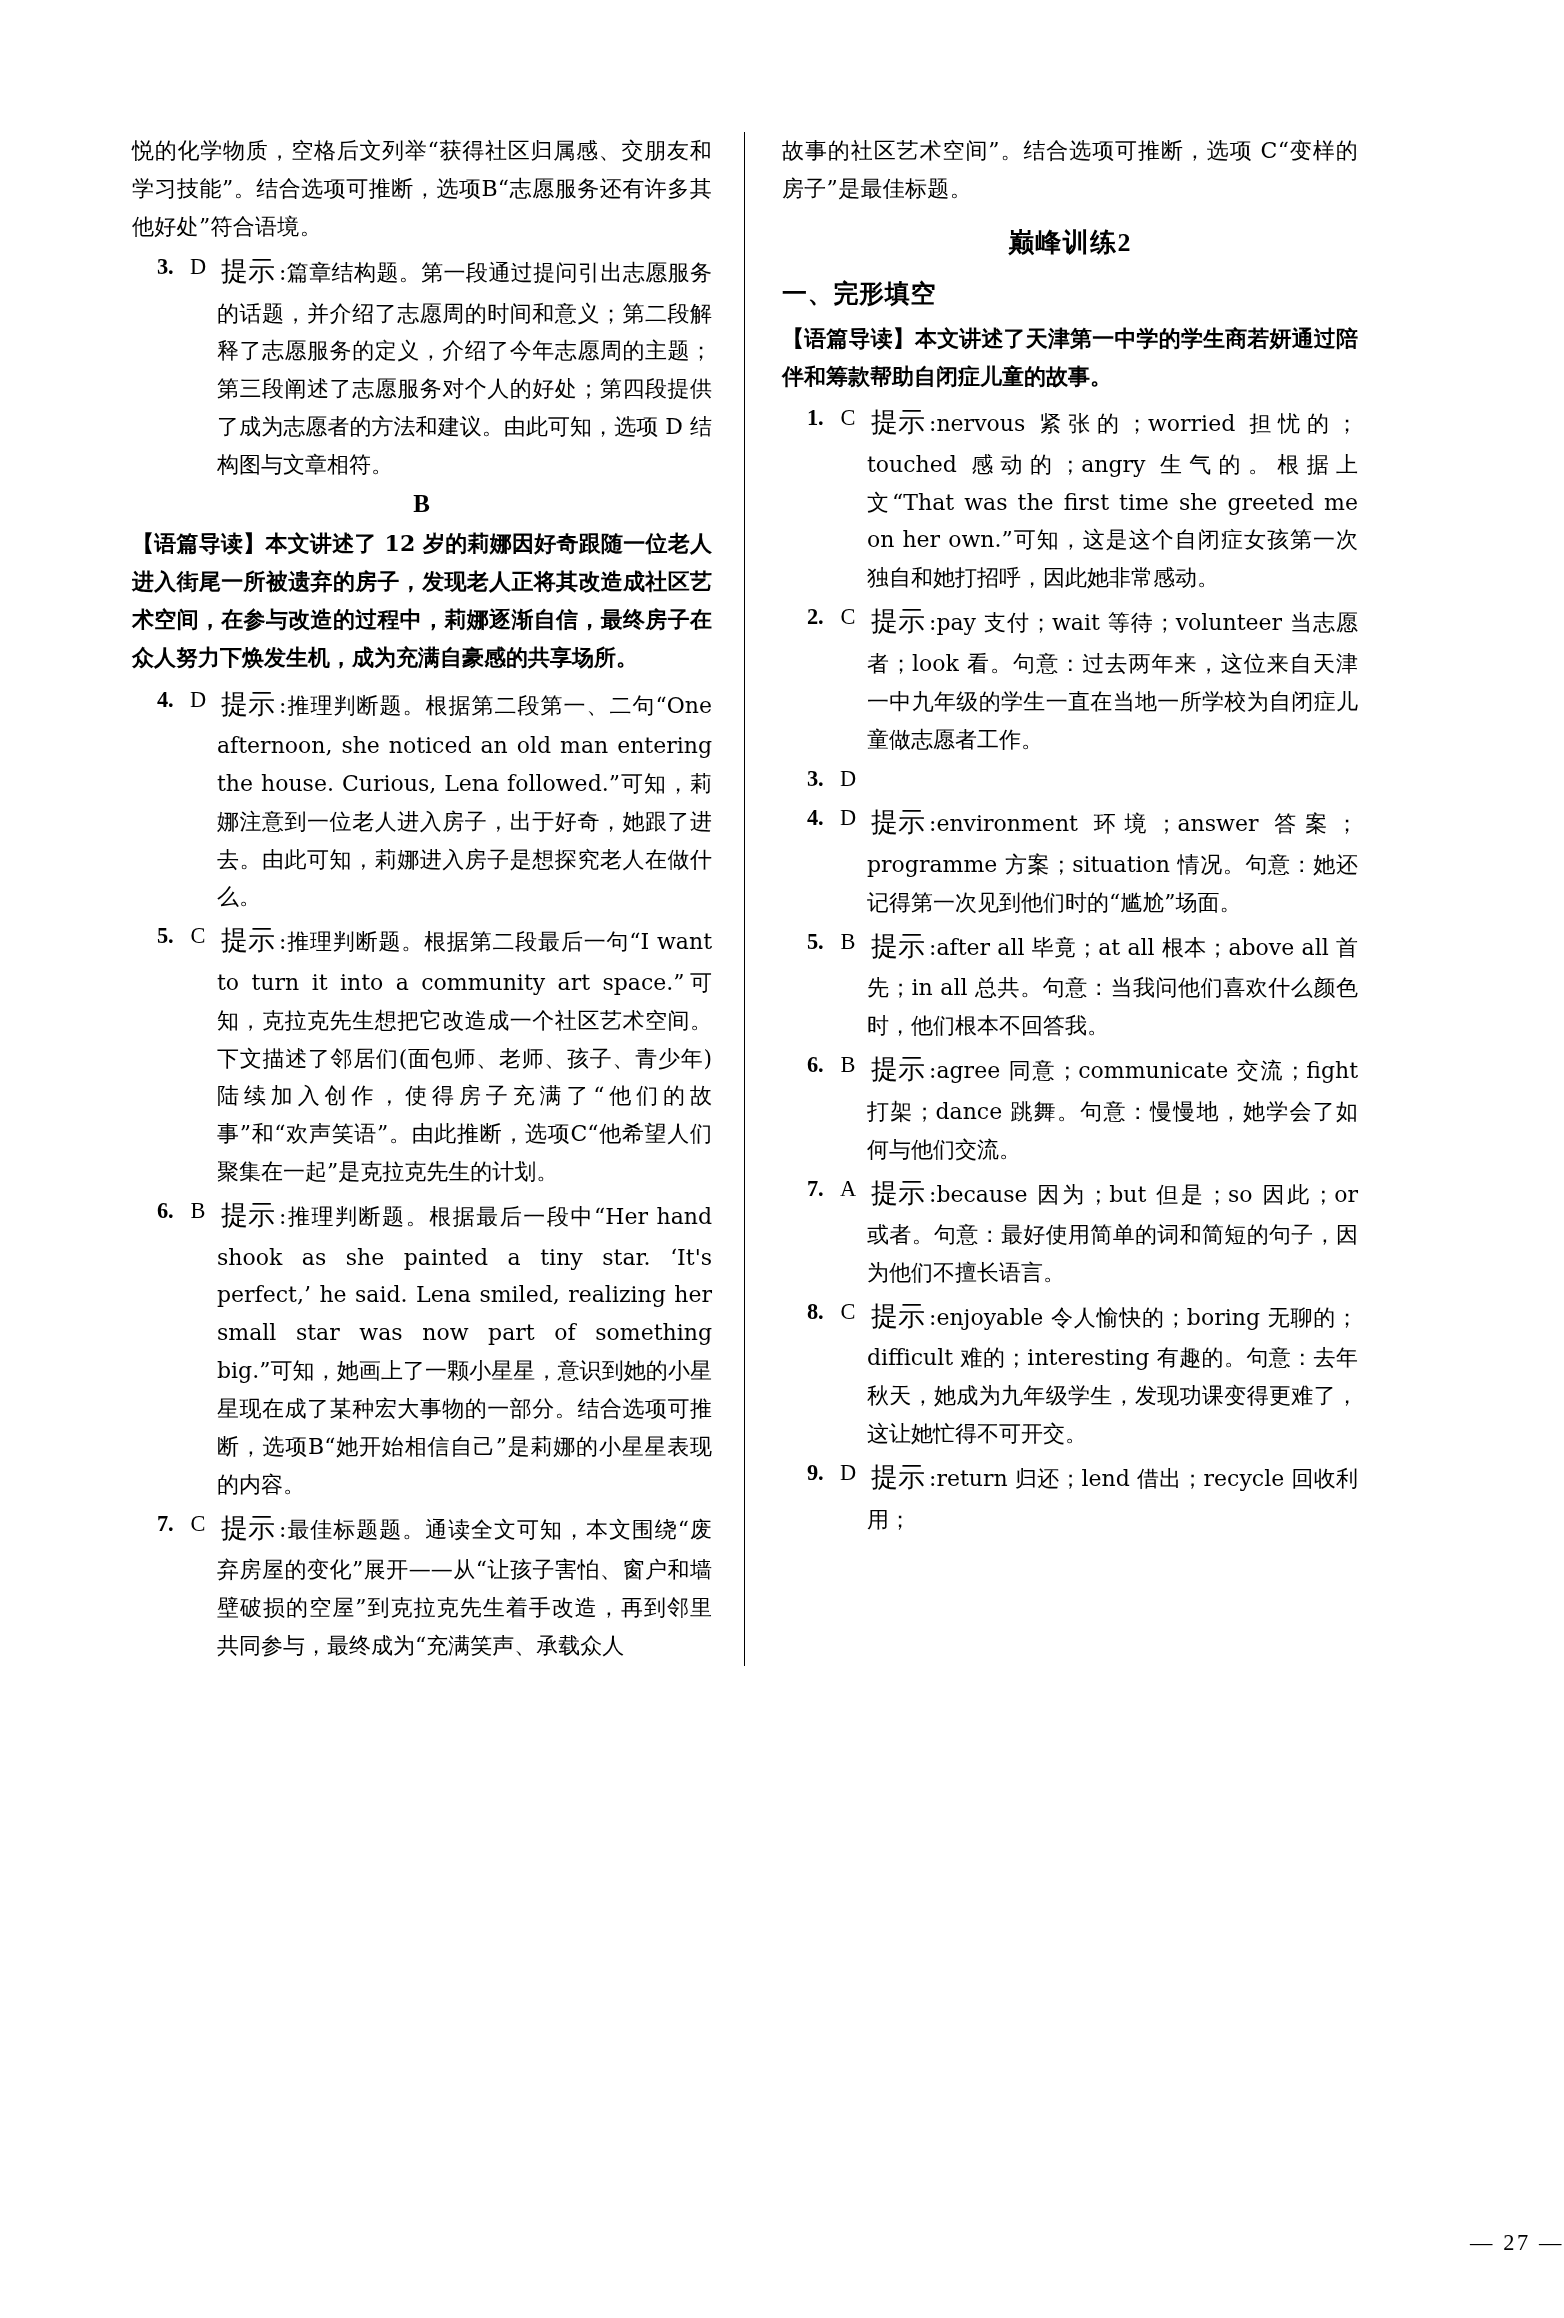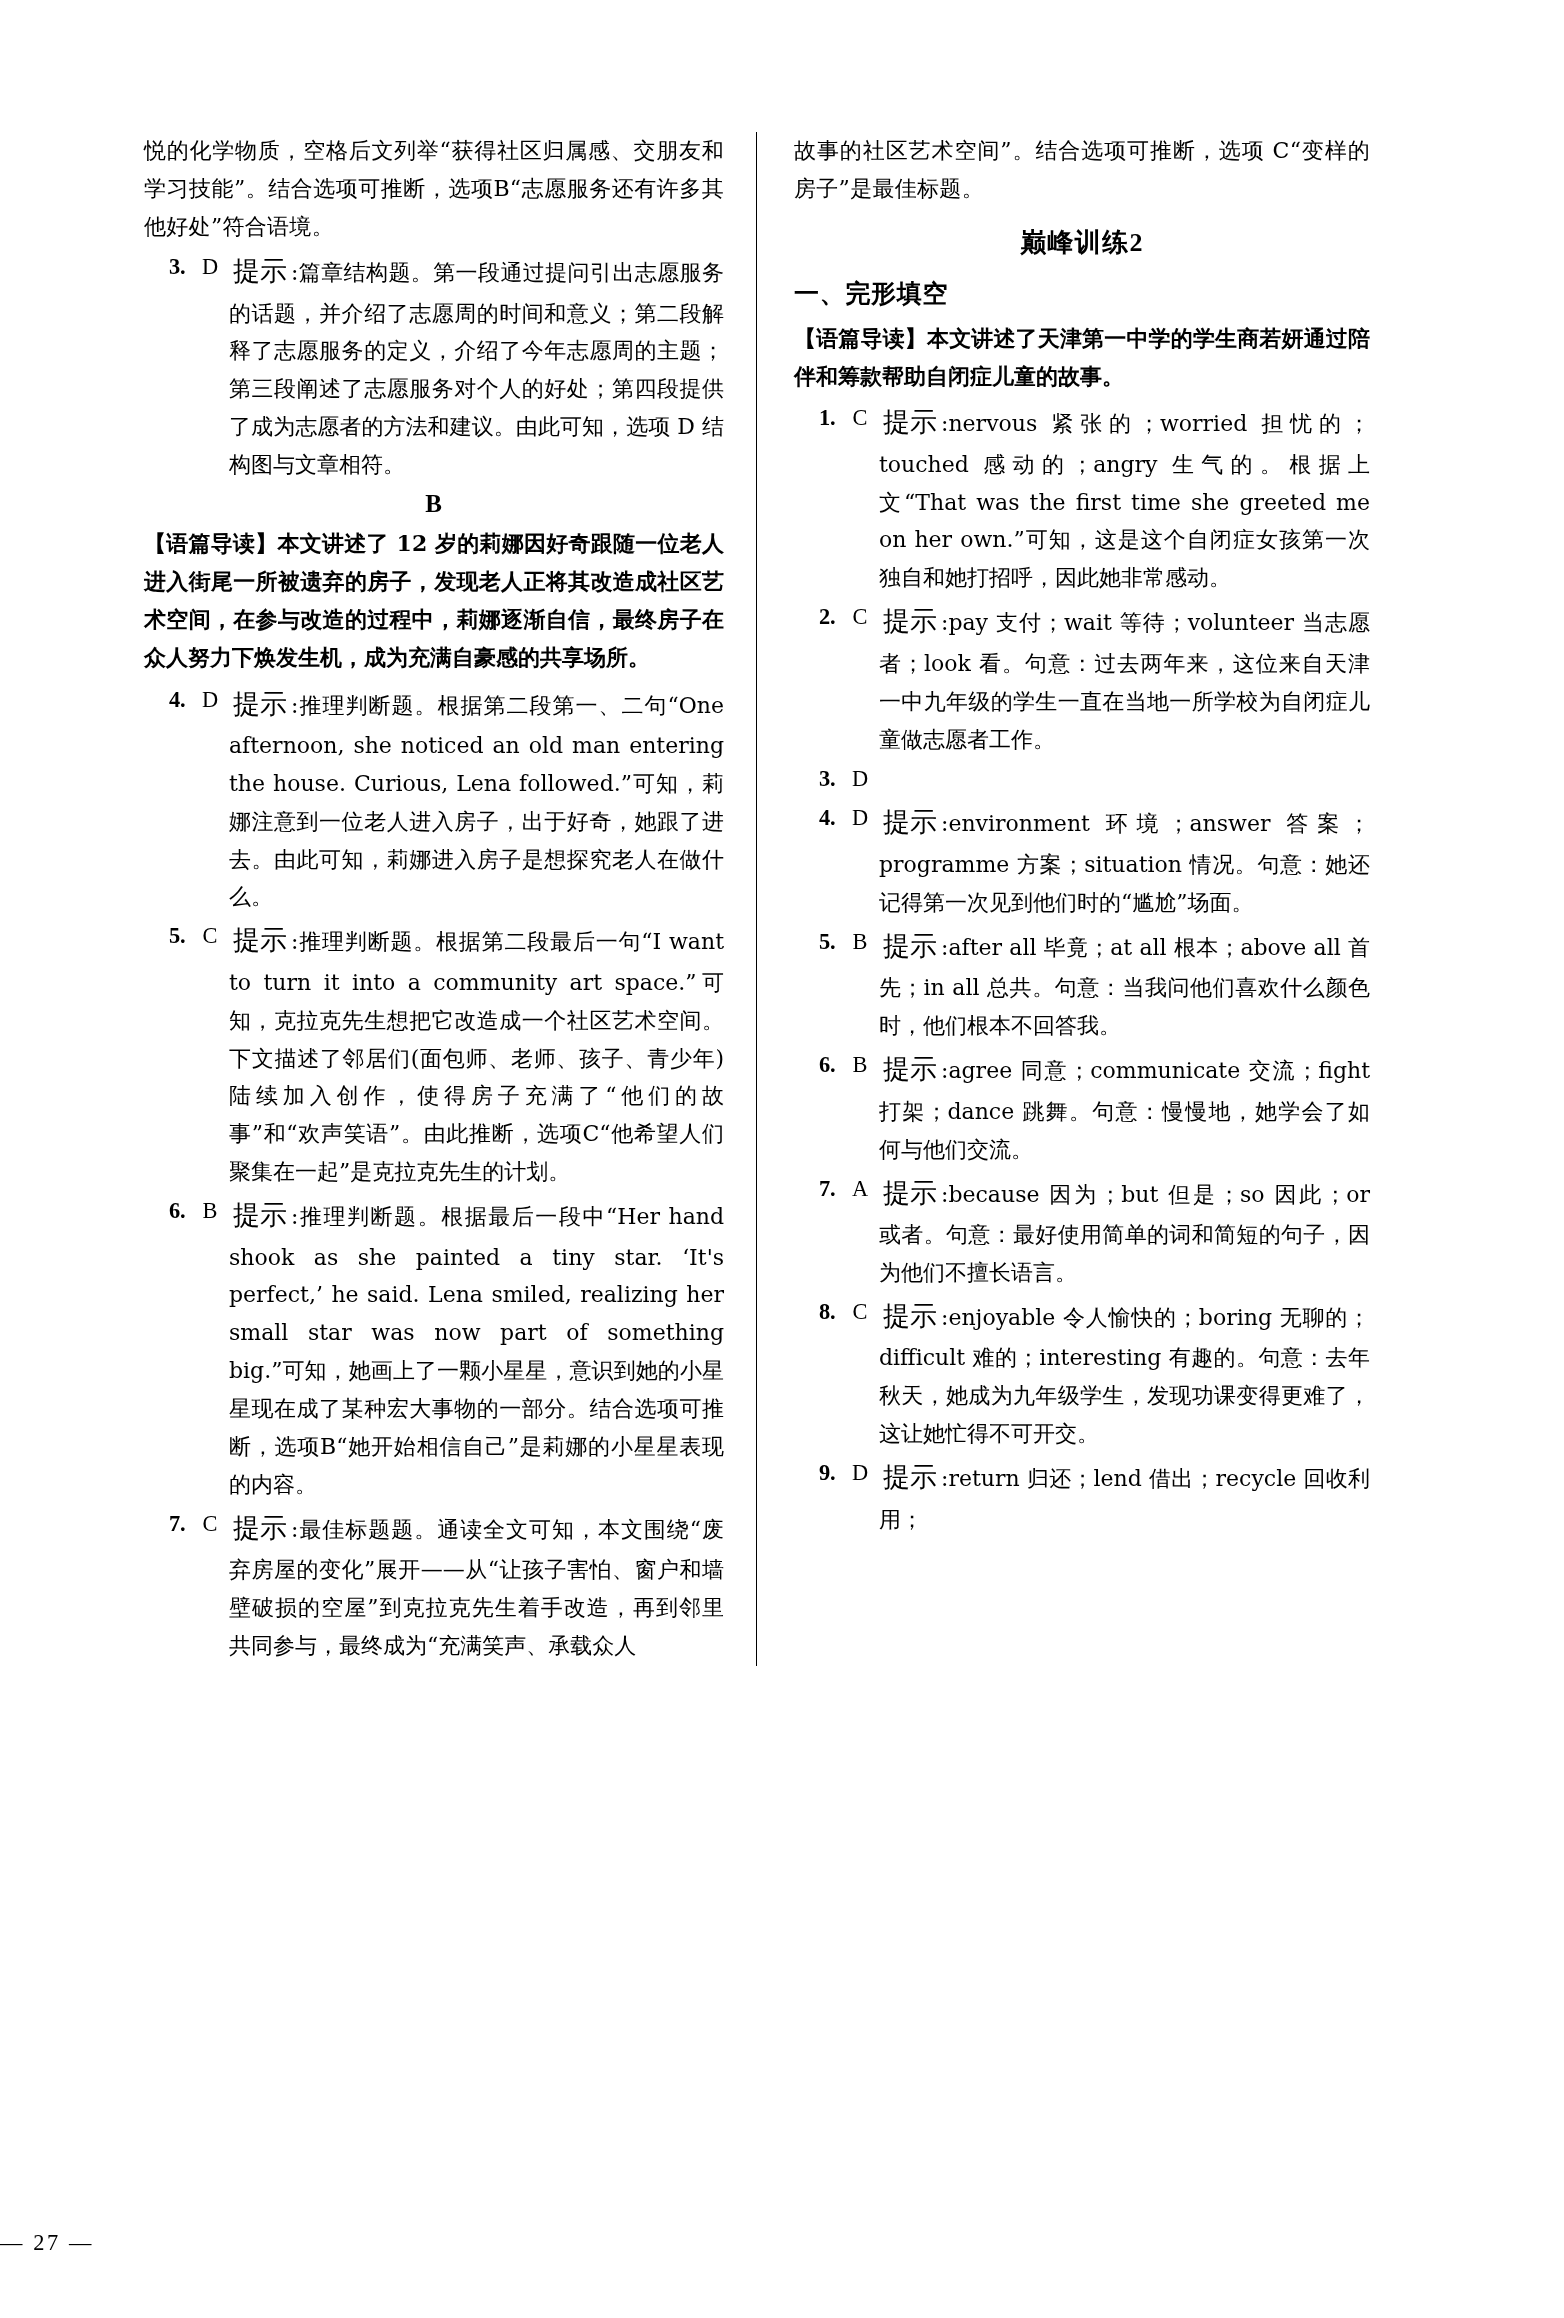--- a/index.html
+++ b/index.html
@@ -20,21 +20,20 @@
     width: 1564px;
     height: 2319px;
     box-sizing: border-box;
     padding: 132px 132px 92px 132px;
   }
   .columns {
     display: flex;
     flex-direction: row;
     align-items: flex-start;
     height: 2029px;
-    margin-left: 12px;
   }
   .col {
     width: 613px;
     box-sizing: border-box;
   }
   .col-left {
     padding-right: 32px;
     border-right: 1.3px solid #000;
   }
   .col-right {
@@ -119,21 +118,21 @@
     font-weight: bold;
     font-family: "DejaVu Serif", "Liberation Serif", serif;
     margin: 6.6px 0 9.2px 0;
     letter-spacing: 0.7px;
   }
   .footer {
     position: absolute;
     left: 0;
     bottom: 63px;
     width: 1564px;
-    text-align: left;
+    text-align: right;
     font-size: 22.4px;
     font-family: "Liberation Serif", serif;
     letter-spacing: 2.6px;
   }
   .en {
     font-family: "Liberation Serif", serif;
   }
 </style>
 </head>
 <body>

